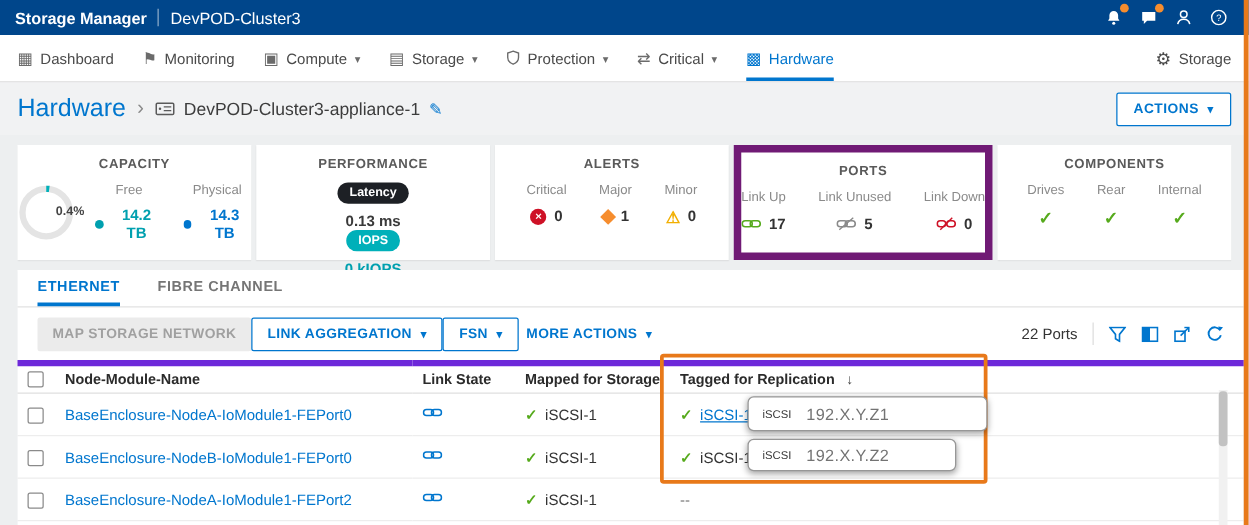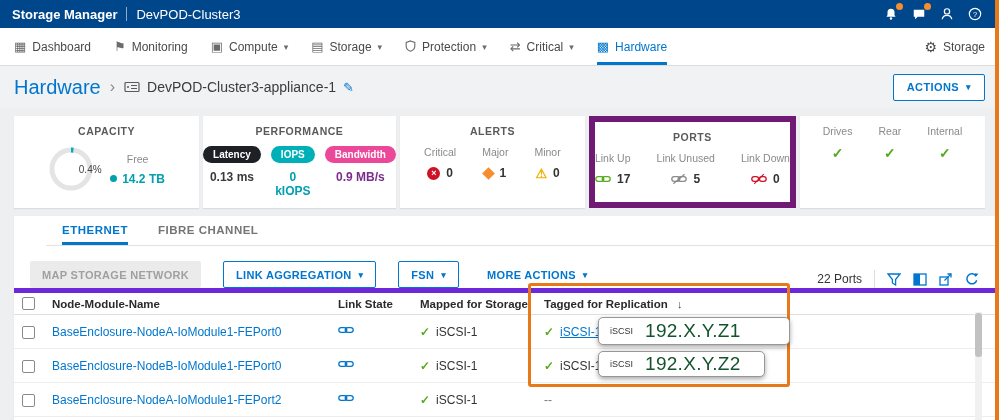--- a/index.html
+++ b/index.html
@@ -34,43 +34,43 @@
   .pencil { color:#0076ce; font-size:13px; cursor:pointer; }
   .actions-btn { height:27px; padding:0 13px; background:#fff; border:1px solid #0076ce; color:#0076ce; font-weight:bold; font-size:11px; letter-spacing:.4px; border-radius:2px; display:flex; align-items:center; gap:7px; cursor:pointer; }
 
   
   .cards { display:flex; gap:4px; margin:8px 14px 0; height:92px; }
   .card { flex:1; background:#fff; padding-top:9px; box-shadow:0 1px 1px rgba(0,0,0,.08); cursor:pointer; }
   .card.selected { border:6px solid #701a75; box-shadow:none; }
   .card-title { text-align:center; font-size:10.5px; font-weight:bold; letter-spacing:.5px; color:#5a5a5a; margin-bottom:9px; }
   .cap-body { display:flex; align-items:center; justify-content:center; gap:16px; }
   .gauge { position:relative; width:46px; height:46px; }
-  .gauge-text { position:absolute; inset:0; display:flex; align-items:center; justify-content:center; font-size:10px; font-weight:normal; color:#444;padding-left:38px; }
+  .gauge-text { position:absolute; inset:0; display:flex; align-items:center; justify-content:center; font-size:10px; font-weight:bold; color:#444;padding-left:38px; }
   .cap-metric { text-align:center; }
   .cap-label { font-size:10.5px; color:#8a8a8a; }
   .cap-valrow { margin-top:7px; display:flex; align-items:center; gap:5px; font-size:12px; font-weight:bold; }
   .cap-dot { width:7px; height:7px; border-radius:50%; display:inline-block; }
-  .perf-body { display:flex; justify-content:flex-start; gap:10px; text-align:center; }
+  .perf-body { display:flex; justify-content:flex-start; text-align:center;flex-direction:column; }
   .pill { display:inline-block; padding:3px 10px; border-radius:10px; color:#fff; font-size:10px; font-weight:bold; }
   .perf-value { margin-top:7px; font-size:12px; font-weight:bold; }
   .triple { display:flex; justify-content:center; gap:26px; text-align:center; }
   .tlabel { font-size:10.5px; color:#8a8a8a; white-space:nowrap; }
   .tval { margin-top:8px; display:flex; align-items:center; justify-content:center; gap:6px; font-size:12px; font-weight:bold; color:#333; }
   .icon-critical { width:13px; height:13px; border-radius:50%; background:#ce1126; color:#fff; font-size:9px; line-height:13px; display:inline-block; text-align:center; font-weight:bold; }
   .icon-major { width:9px; height:9px; background:#f68d2e; display:inline-block; transform:rotate(45deg); }
   .icon-minor { color:#f2af00; font-size:13px; line-height:1; }
   .comp-check { color:#56aa1c; font-size:14px; font-weight:bold; }
 
   
   .content { position:relative; background:#fff; margin:8px 4px 0 14px; height:204px; box-shadow:0 1px 1px rgba(0,0,0,.08); }
-  .tabs-row { height:30px; border-bottom:1px solid #e2e2e2; padding:0 16px; display:flex; gap:30px;margin-left:32px; }
+  .tabs-row { height:30px; border-bottom:1px solid #e2e2e2; padding:0 16px; display:flex; gap:30px; }
   .tab { display:flex; align-items:center; font-size:11.5px; font-weight:bold; letter-spacing:.5px; color:#757575; border-bottom:3px solid transparent; padding-top:2px; cursor:pointer; }
   .tab.active { color:#0076ce; border-bottom-color:#0076ce; }
 
-  .toolbar { height:42px; display:flex; align-items:flex-end; padding:0 16px; gap:22px; }
+  .toolbar { height:42px; display:flex; align-items:center; padding:0 16px; gap:0; }
   .btn { height:27px; display:inline-flex; align-items:center; gap:7px; padding:0 12px; font-size:11px; font-weight:bold; letter-spacing:.3px; border-radius:2px; cursor:pointer; white-space:nowrap; }
   .btn-disabled { background:#ebebeb; color:#a0a0a0; border:none; cursor:default; }
   .btn-outline { background:#fff; border:1px solid #0076ce; color:#0076ce; }
   .btn-text { background:none; border:none; color:#0076ce; padding:0 6px; }
   .caret { font-size:9px; }
   .toolbar-right { margin-left:auto; display:flex; align-items:center; gap:12px; }
   .ports-count { font-size:12px; color:#333; }
   .tb-div { width:1px; height:18px; background:#ddd; }
   .ticon { color:#0076ce; display:flex; align-items:center; cursor:pointer; }
 
@@ -85,21 +85,21 @@
   .tagged-link { color:#0076ce; text-decoration:underline; cursor:pointer; }
   .dash { color:#777; }
   .sort-arrow { font-size:11px; color:#444; margin-left:6px; }
 
   
   .highlight-box { position:absolute; left:528px; top:283px; width:262px; height:104px; border:3px solid #e8791a; border-radius:3px; z-index:40; pointer-events:none; }
   .callout { position:absolute; background:#fff; border:1px solid #979797; border-radius:5px; box-shadow:0 2px 5px rgba(0,0,0,.35); display:flex; align-items:center; gap:12px; padding:0 11px; z-index:50; }
   .callout-1 { left:598px; top:317px; width:192px; height:28px; }
   .callout-2 { left:598px; top:351px; width:167px; height:26px; }
   .c-label { font-size:9px; color:#333; }
-  .c-value { font-size:19px; color:#14532d; letter-spacing:.3px; }
+  .c-value { font-size:13px; color:#737373; letter-spacing:.3px; }
 
   .scrollbar { position:absolute; left:975px; top:312px; width:7px; height:108px; background:#f1f1f1; z-index:30; }
   .scroll-thumb { position:absolute; top:1px; left:0; width:7px; height:44px; background:#c2c2c2; border-radius:3px; cursor:pointer; }
   .right-strip { position:absolute; right:0; top:0; width:4px; height:420px; background:#e8791a; z-index:100; }
 </style>
 </head>
 <body>
 
 <header class="topbar">
   <div class="tb-left">
@@ -212,20 +212,27 @@
         </svg>
         <span class="gauge-text">0.4%</span>
       </div>
       <div class="cap-metric">
         <div class="cap-label">Free</div>
         <div class="cap-valrow">
           <span class="cap-dot" style="background-color: rgb(0, 160, 175);"></span>
           <span style="color: rgb(0, 160, 175);">14.2 TB</span>
         </div>
       </div>
+      <div class="cap-metric">
+        <div class="cap-label">Physical</div>
+        <div class="cap-valrow">
+          <span class="cap-dot" style="background-color: rgb(0, 118, 206);"></span>
+          <span style="color: rgb(0, 118, 206);">14.3 TB</span>
+        </div>
+      </div>
     </div>
   </div>
 
   <div class="card">
     <div class="card-title">PERFORMANCE</div>
     <div class="perf-body">
       <div>
         <span class="pill" style="background-color: rgb(29, 32, 37);">Latency</span>
         <div class="perf-value" style="color: rgb(58, 58, 58);">0.13 ms</div>
       </div>
@@ -299,20 +306,21 @@
               <rect x="10.5" y="4" width="8.5" height="6" rx="3" fill="none" stroke="#ce1126" stroke-width="1.6"></rect>
               <line x1="4" y1="13" x2="16" y2="1" stroke="#ce1126" stroke-width="1.4"></line>
             </svg>
           <span>0</span>
         </div>
       </div>
     </div>
   </div>
 
   <div class="card">
+    <div class="card-title">COMPONENTS</div>
     <div class="triple">
       <div>
         <div class="tlabel">Drives</div>
         <div class="tval">
             <span class="comp-check">✓</span>
           </div>
       </div>
       <div>
         <div class="tlabel">Rear</div>
         <div class="tval">

